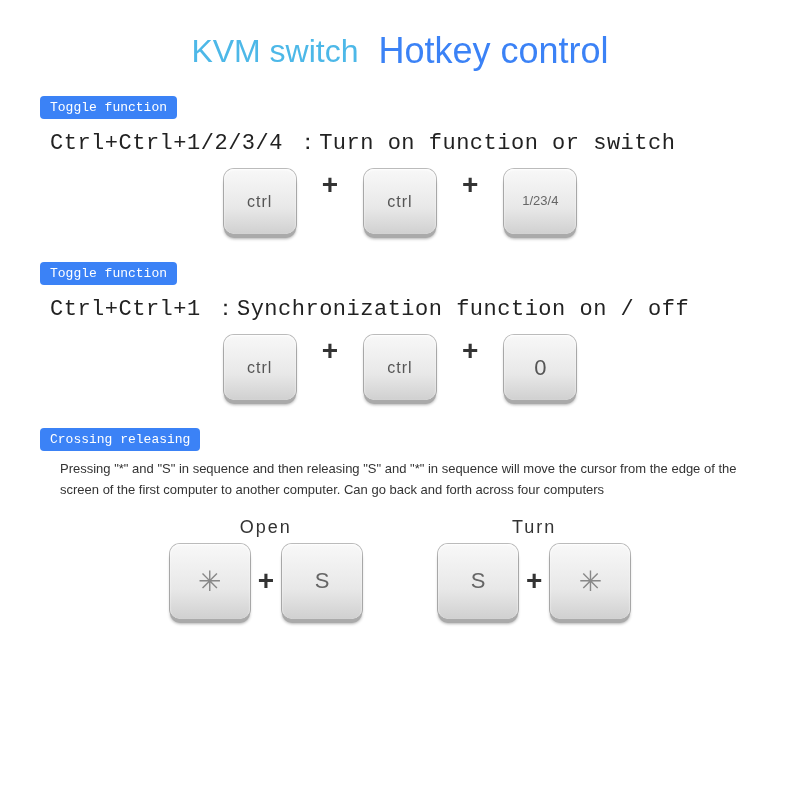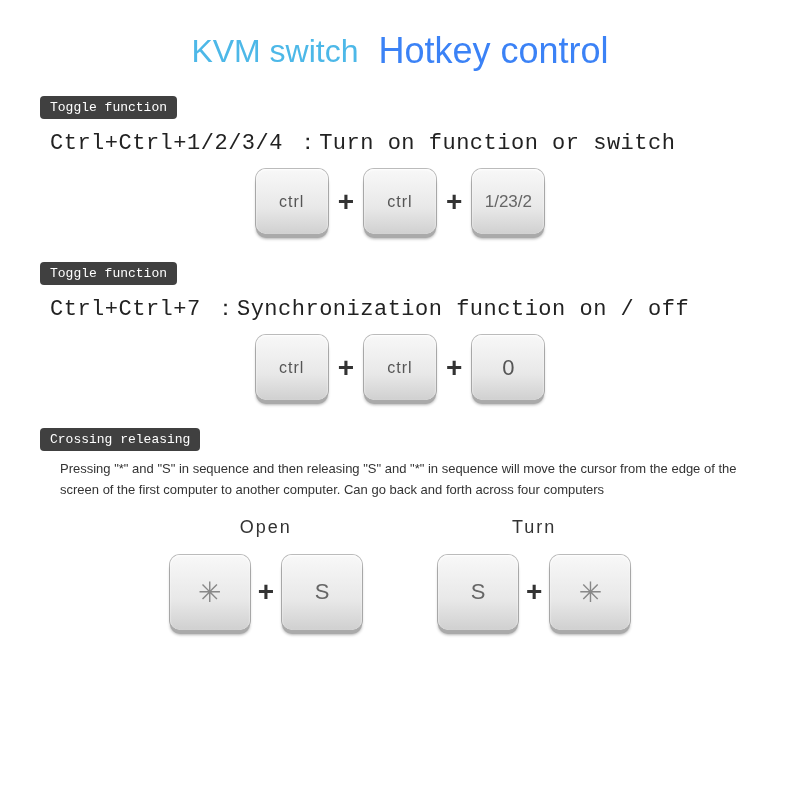--- a/index.html
+++ b/index.html
@@ -42,43 +42,43 @@
       font-weight: normal;
     }
 
     .section {
       width: 100%;
       margin-bottom: 18px;
     }
 
     .badge {
       display: inline-block;
-      background: #404040;
+      background: #3b82f6;
       color: white;
       font-size: 13px;
       padding: 4px 10px;
       border-radius: 4px;
       margin-bottom: 8px;
       font-family: 'Courier New', Courier, monospace;
     }
 
     .hotkey-desc {
       font-size: 22px;
       color: #222;
       margin-bottom: 12px;
       padding-left: 10px;
       font-family: 'Courier New', Courier, monospace;
       letter-spacing: 0.5px;
     }
 
     .keys-row {
       display: flex;
-      align-items: center;
+      align-items: flex-start;
       justify-content: center;
-      gap: 10px;
+      gap: 26px;
       margin-bottom: 10px;
     }
 
     .plus-sign {
       font-size: 28px;
       color: #333;
       font-weight: bold;
       font-family: Arial, sans-serif;
     }
 
@@ -102,21 +102,21 @@
     .key-ctrl {
       width: 72px;
       height: 65px;
       font-size: 16px;
       letter-spacing: 1px;
     }
 
     .key-num {
       width: 72px;
       height: 65px;
-      font-size: 17px;
+      font-size: 13px;
       text-align: center;
       line-height: 1.4;
       color: #666;
     }
 
     .key-zero {
       width: 72px;
       height: 65px;
       font-size: 22px;
       color: #555;
@@ -150,21 +150,21 @@
       align-items: center;
       justify-content: center;
       gap: 8px;
       width: 100%;
     }
 
     .open-close-group {
       display: flex;
       flex-direction: column;
       align-items: center;
-      gap: 11px;
+      gap: 0;
     }
 
     .open-close-label {
       font-size: 18px;
       color: #333;
       font-family: Arial, sans-serif;
       margin-bottom: 6px;
       letter-spacing: 2px;
     }
 
@@ -187,28 +187,28 @@
   <div class="section">
     <span class="badge">Toggle function</span>
     <div class="hotkey-desc">Ctrl+Ctrl+1/2/3/4 ：Turn on function or switch</div>
     <div class="keys-row">
       <div class="key key-ctrl">ctrl</div>
       <span class="plus-sign">+</span>
       <div class="key key-ctrl">ctrl</div>
       <span class="plus-sign">+</span>
       <div class="key key-num">
         <div>1/2</div>
-        <div>3/2</div>
+        <div>3/4</div>
       </div>
     </div>
   </div>
 
   <div class="section">
     <span class="badge">Toggle function</span>
-    <div class="hotkey-desc">Ctrl+Ctrl+7 ：Synchronization function on / off</div>
+    <div class="hotkey-desc">Ctrl+Ctrl+1 ：Synchronization function on / off</div>
     <div class="keys-row">
       <div class="key key-ctrl">ctrl</div>
       <span class="plus-sign">+</span>
       <div class="key key-ctrl">ctrl</div>
       <span class="plus-sign">+</span>
       <div class="key key-zero">0</div>
     </div>
   </div>
 
   <div class="section">

